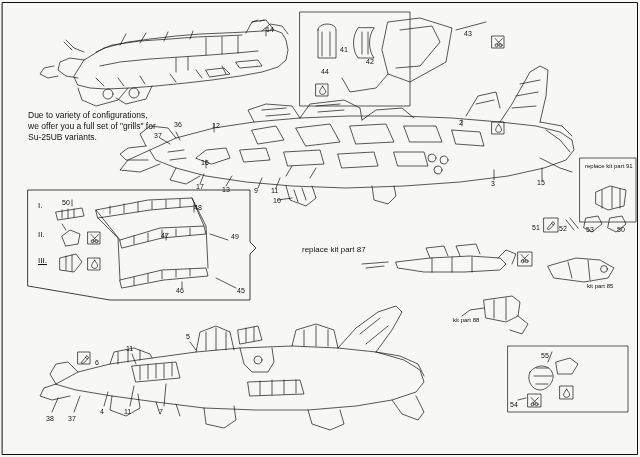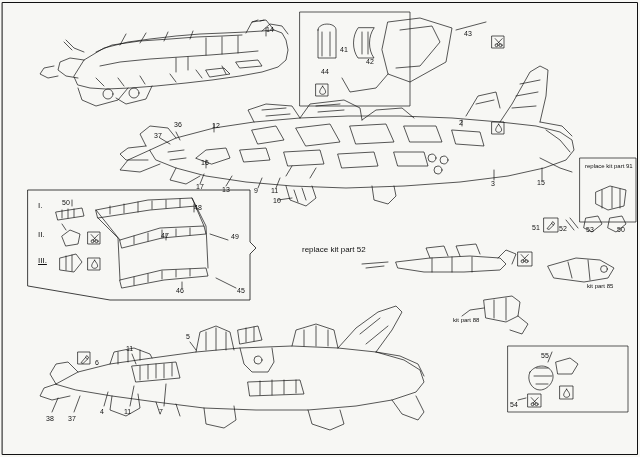--- a/index.html
+++ b/index.html
@@ -267,20 +267,21 @@
       <use href="#scissors" x="530" y="396"></use>
       <path d="M552 352 L548 362"></path>
       <path d="M518 400 L526 398"></path>
 
       <rect x="492" y="122" width="12" height="12"></rect>
       <use href="#gluedrop" x="494" y="123"></use>
       <rect x="85" y="355" width="0" height="0"></rect>
     </g>
   </svg>
 
+  <div class="note" style="left:28px; top:110px;">Due to variety of configurations, we offer you a full set of "grills" for Su-25UB variants.</div>
 
   <div class="lbl" style="left:266px; top:26px;">14</div>
   <div class="lbl" style="left:212px; top:122px;">12</div>
   <div class="lbl" style="left:174px; top:121px;">36</div>
   <div class="lbl" style="left:154px; top:132px;">37</div>
   <div class="lbl" style="left:201px; top:159px;">16</div>
   <div class="lbl" style="left:196px; top:183px;">17</div>
   <div class="lbl" style="left:222px; top:186px;">13</div>
   <div class="lbl" style="left:254px; top:187px;">9</div>
   <div class="lbl" style="left:271px; top:187px;">11</div>
@@ -304,21 +305,21 @@
   <div class="lbl" style="left:194px; top:204px;">48</div>
   <div class="lbl" style="left:161px; top:232px;">47</div>
   <div class="lbl" style="left:231px; top:233px;">49</div>
   <div class="lbl" style="left:176px; top:287px;">46</div>
   <div class="lbl" style="left:237px; top:287px;">45</div>
 
   <div class="lbl md" style="left:38px; top:201px;">I.</div>
   <div class="lbl md" style="left:38px; top:230px;">II.</div>
   <div class="lbl md" style="left:38px; top:256px;text-decoration:underline;">III.</div>
 
-  <div class="lbl md" style="left:302px; top:245px;">replace kit part 52</div>
+  <div class="lbl md" style="left:302px; top:245px;">replace kit part 87</div>
   <div class="lbl sm" style="left:587px; top:283px;">kit part 85</div>
   <div class="lbl sm" style="left:453px; top:317px;">kit part 88</div>
 
   <div class="lbl" style="left:46px; top:415px;">38</div>
   <div class="lbl" style="left:68px; top:415px;">37</div>
   <div class="lbl" style="left:100px; top:408px;">4</div>
   <div class="lbl" style="left:124px; top:408px;">11</div>
   <div class="lbl" style="left:126px; top:345px;">11</div>
   <div class="lbl" style="left:159px; top:408px;">7</div>
   <div class="lbl" style="left:186px; top:333px;">5</div>

